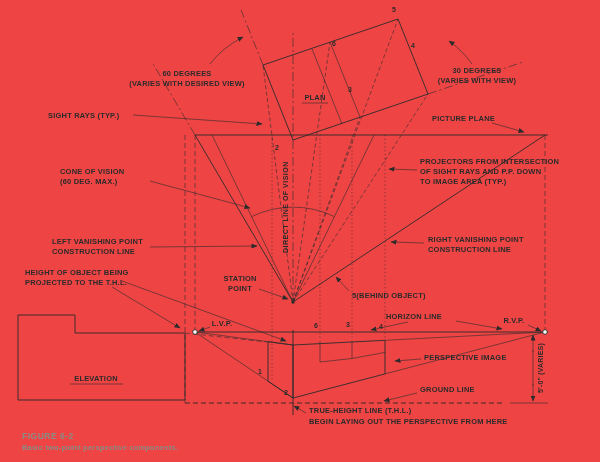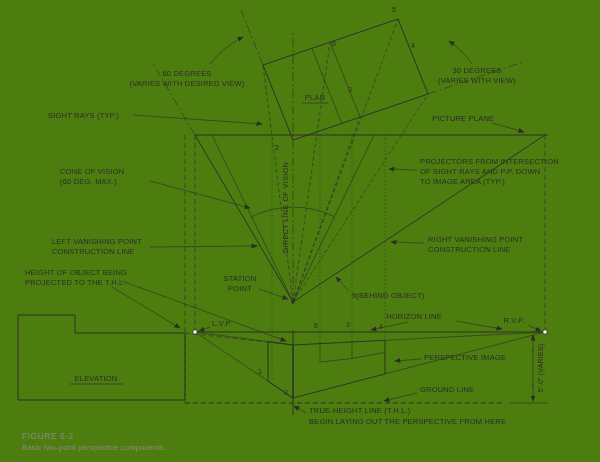--- a/index.html
+++ b/index.html
@@ -1,17 +1,17 @@
 <!DOCTYPE html>
 <html><head>
 <meta charset="utf-8">
 <style>
   html,body{margin:0;padding:0;background:#ffffff;}
-  .page{width:600px;height:462px;background:#4d7c0f;position:relative;overflow:hidden;
-        font-family:"Liberation Sans",sans-serif;}
+  .page{width:600px;height:462px;background:#ef4444;position:relative;overflow:hidden;
+        font-family:"Liberation Sans",sans-serif;font-weight:bold;}
   svg{display:block;}
   svg text{fill:#2b2b2b;font-family:"Liberation Sans",sans-serif;font-size:7.5px;letter-spacing:.2px;}
   svg text.num{font-size:7px;}
   svg text.cap{fill:#8b8b85;font-size:8.5px;letter-spacing:.5px;}
   svg text.cap2{fill:#8b8b85;font-size:7.5px;}
   .ln{stroke:#2b2b2b;stroke-width:.9;fill:none;}
   .tn{stroke:#2b2b2b;stroke-width:.6;fill:none;}
   .dsh{stroke-dasharray:5 3;}
   .ray{stroke-dasharray:4 2.5;}
   .dd{stroke-dasharray:9 3 2 3;}

